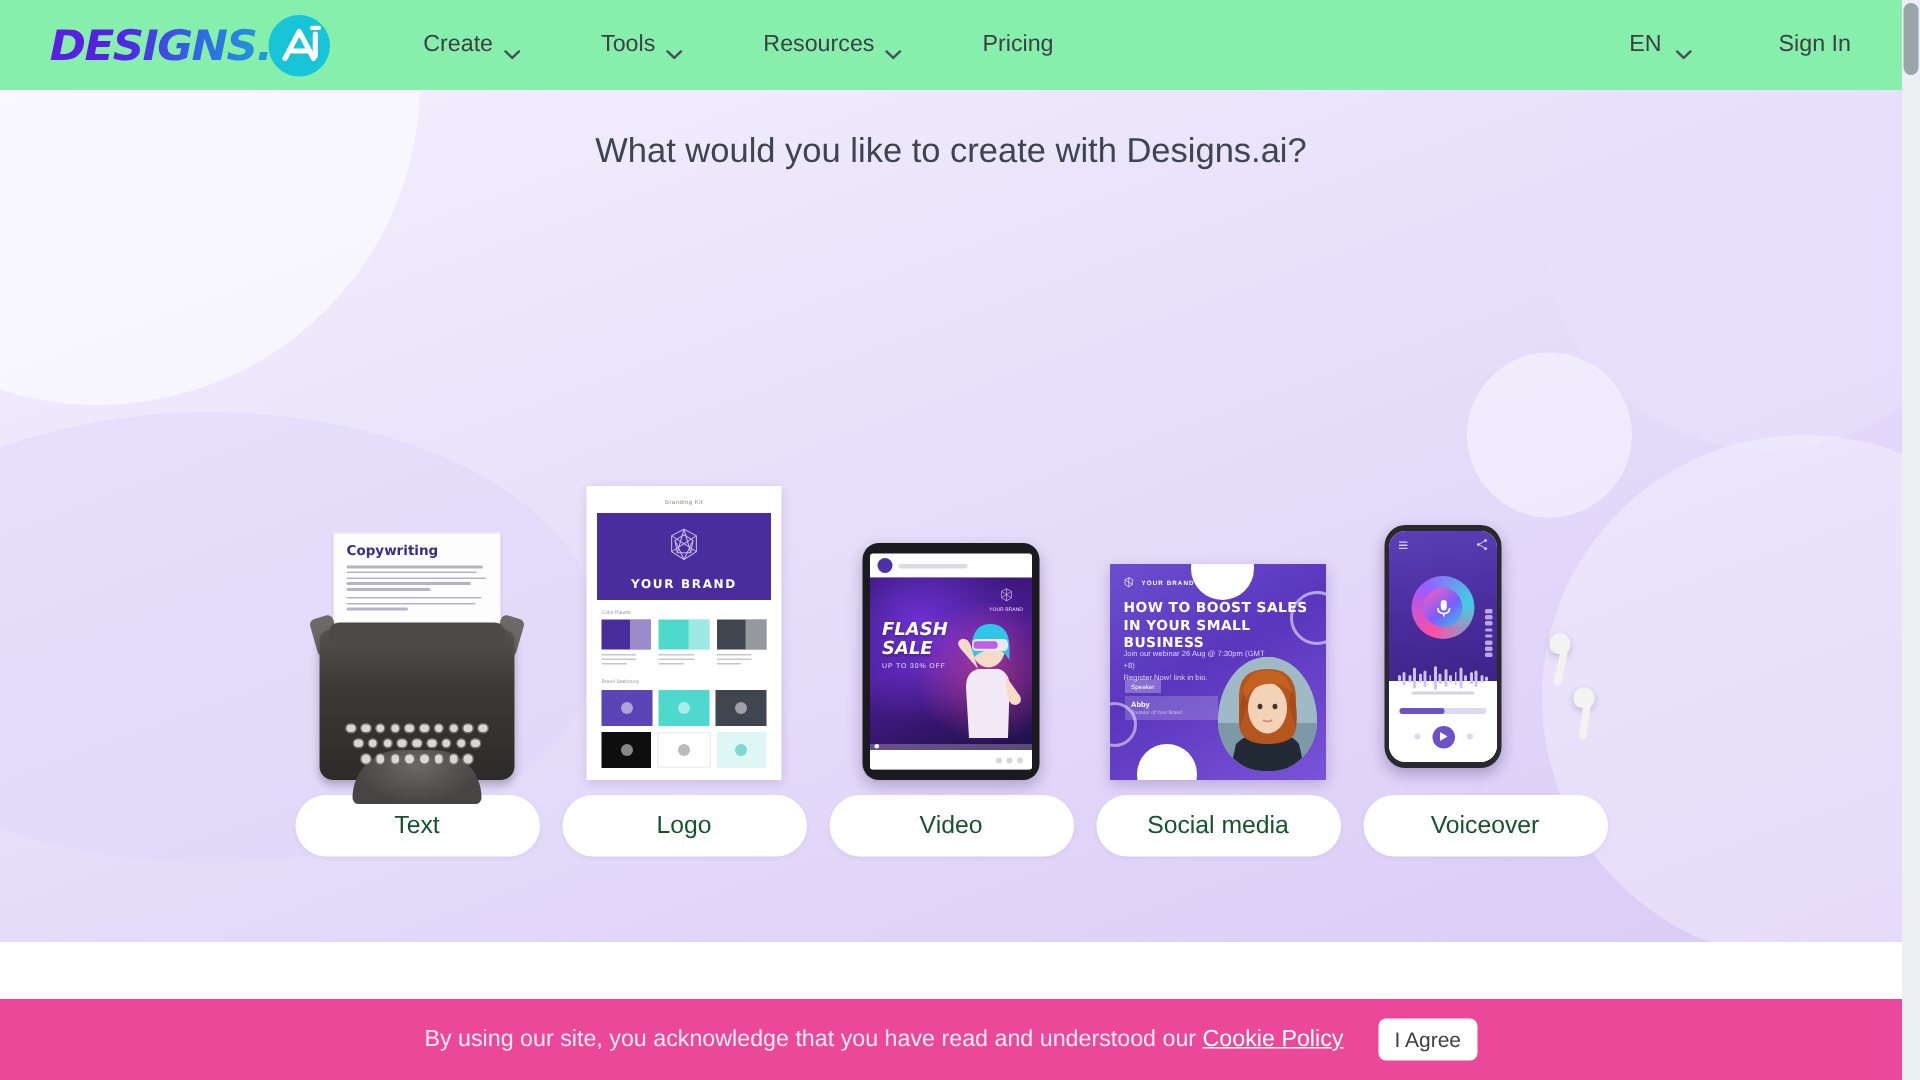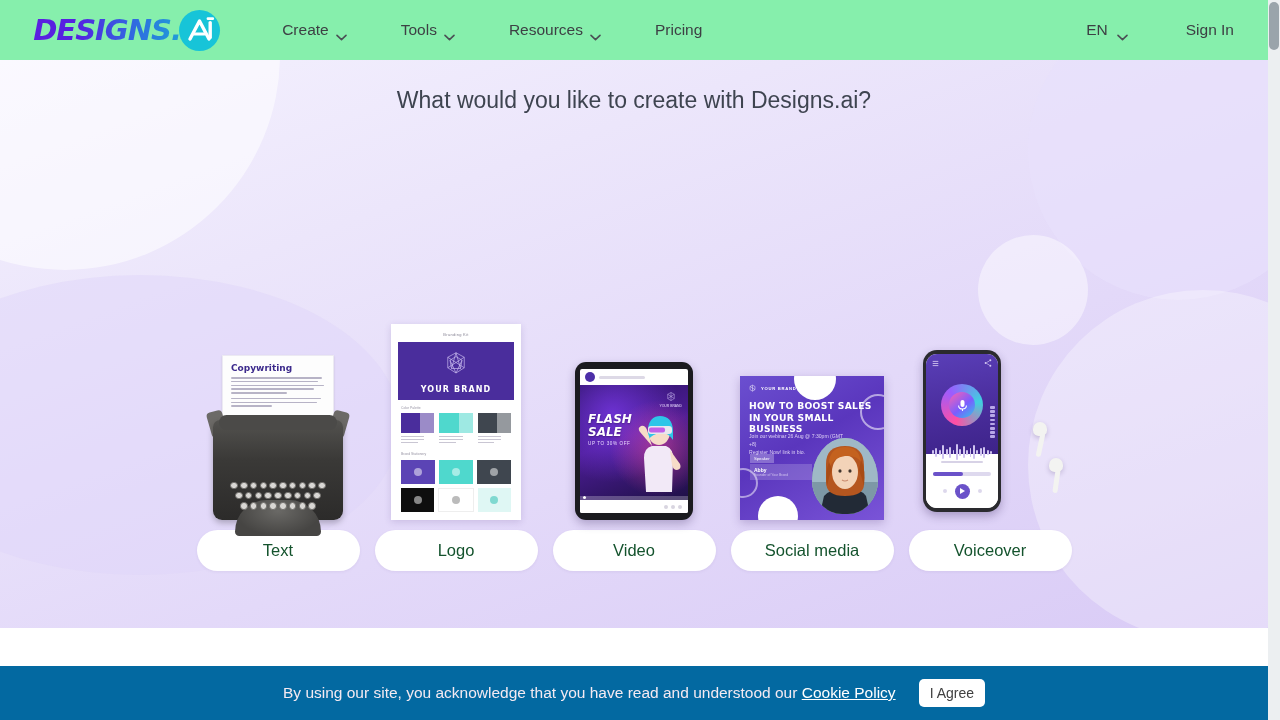--- a/index.html
+++ b/index.html
@@ -287,21 +287,21 @@
   .bud1 s { position:absolute; left:4.5px; top:11px; width:5px; height:24px; background:#f3f3f1; border-radius:3px; display:block; transform: rotate(12deg);}
   .bud2 { right: 2px; top: 108px; width: 14px; height: 14px; border-radius: 50% 50% 40% 40%; }
   .bud2 s { position:absolute; left:4.5px; top:11px; width:5px; height:24px; background:#f3f3f1; border-radius:3px; display:block; transform: rotate(8deg);}
 
   
   .whiteband { position:absolute; top:628px; left:0; width:1268px; height:38px; background:#fff; }
 
   
   .cookie {
     position:absolute; bottom:0; left:0; width:1268px; height:54px;
-    background:#0369a1; display:flex; align-items:center; justify-content:center;
+    background:#ec4899; display:flex; align-items:center; justify-content:center;
     z-index: 50;
     gap: 10px;
   }
   .cookie-txt { color:#f4eaf2; font-size:15.5px; }
   .cookie-link { color:#ffffff; text-decoration: underline; cursor:pointer; }
   .cookie-btn {
     margin-left: 13px; background:#ffffff; color:#404040;
     border:none; border-radius:5px; height:28px; padding: 0 11px;
     font-size:14px; cursor:pointer; font-family:"Liberation Sans", sans-serif;
   }

